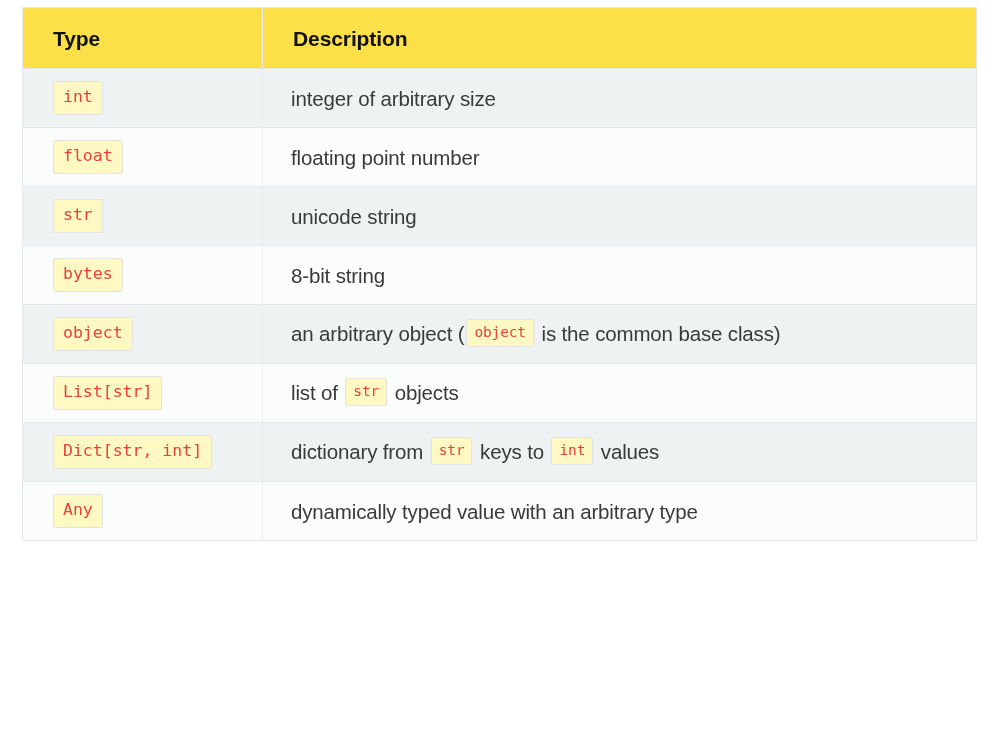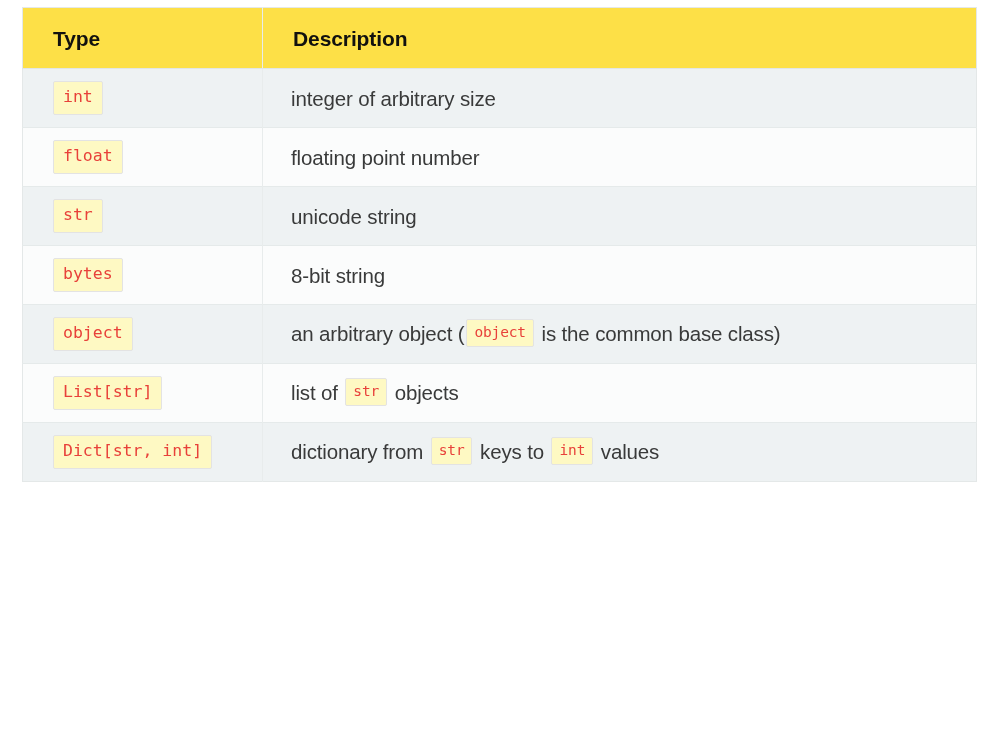--- a/index.html
+++ b/index.html
@@ -159,16 +159,20 @@
             <td class="desc-cell"><span class="desc-text">an arbitrary object (</span><code class="code-chip">object</code> <span class="desc-text">is the common base class)</span></td>
           </tr>
           <tr>
             <td class="type-cell"><code class="code-chip">List[str]</code></td>
             <td class="desc-cell"><span class="desc-text">list of</span> <code class="code-chip">str</code> <span class="desc-text">objects</span></td>
           </tr>
           <tr>
             <td class="type-cell"><code class="code-chip">Dict[str, int]</code></td>
             <td class="desc-cell"><span class="desc-text">dictionary from</span> <code class="code-chip">str</code> <span class="desc-text">keys to</span> <code class="code-chip">int</code> <span class="desc-text">values</span></td>
           </tr>
+          <tr>
+            <td class="type-cell"><code class="code-chip">Any</code></td>
+            <td class="desc-cell"><span class="desc-text">dynamically typed value with an arbitrary type</span></td>
+          </tr>
         </tbody>
     </table>
   </div>
 </div>
 
 </body></html>

